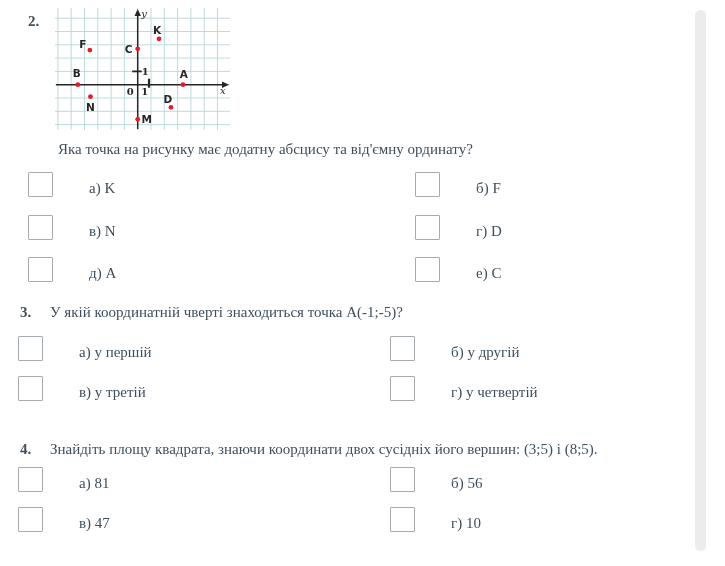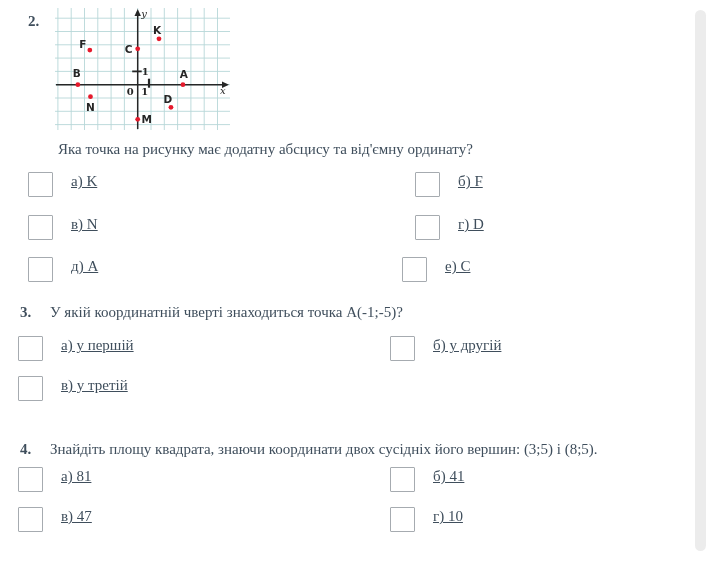--- a/index.html
+++ b/index.html
@@ -3,34 +3,34 @@
 <meta charset="utf-8">
 <style>
   html,body{margin:0;padding:0;background:#fff;}
   .page{
     position:relative;width:725px;height:566px;background:#ffffff;
     font-family:"Liberation Serif", serif;color:#3f4e5c;overflow:hidden;
   }
   .qnum{position:absolute;font-weight:bold;font-size:15px;line-height:18px;}
   .qtext{position:absolute;font-weight:normal;font-size:15px;line-height:18px;white-space:nowrap;}
   .figure{position:absolute;left:55px;top:8px;width:175px;height:122px;}
-  .opt{position:absolute;display:flex;align-items:flex-start;gap:18px;text-decoration:underline;}
+  .opt{position:absolute;display:flex;align-items:flex-end;gap:36px;}
   .checkbox{
     display:inline-block;width:25px;height:25px;box-sizing:border-box;
     border:1px solid #a6abb0;background:#ffffff;border-radius:1px;flex:0 0 auto;
   }
   .optlabel{font-size:15px;line-height:18px;white-space:nowrap;}
   .scrollbar{
     position:absolute;left:695px;top:10px;width:11px;height:541px;
     background:#ececec;border-radius:6px;
   }
   
   .q2o0{left:28px;top:172px}.q2o1{left:415px;top:172px}
   .q2o2{left:28px;top:215px}.q2o3{left:415px;top:215px}
-  .q2o4{left:28px;top:257px}.q2o5{left:402px;top:257px}
+  .q2o4{left:28px;top:257px}.q2o5{left:415px;top:257px}
   .q3o0{left:18px;top:336px}.q3o1{left:390px;top:336px}
   .q3o2{left:18px;top:376px}.q3o3{left:390px;top:376px}
   .q4o0{left:18px;top:467px}.q4o1{left:390px;top:467px}
   .q4o2{left:18px;top:507px}.q4o3{left:390px;top:507px}
 </style>
 </head>
 <body>
 
 <div class="page">
 
@@ -121,31 +121,35 @@
     <span class="optlabel">а) у першій</span>
   </div>
   <div class="opt q3o1">
     <span class="checkbox"></span>
     <span class="optlabel">б) у другій</span>
   </div>
   <div class="opt q3o2">
     <span class="checkbox"></span>
     <span class="optlabel">в) у третій</span>
   </div>
+  <div class="opt q3o3">
+    <span class="checkbox"></span>
+    <span class="optlabel">г) у четвертій</span>
+  </div>
 
   <div class="qnum" style="left:20px;top:440px">4.</div>
   <div class="qtext" style="left:50px;top:440px">Знайдіть площу квадрата, знаючи координати двох сусідніх його вершин: (3;5) і (8;5).</div>
 
   <div class="opt q4o0">
     <span class="checkbox"></span>
     <span class="optlabel">а) 81</span>
   </div>
   <div class="opt q4o1">
     <span class="checkbox"></span>
-    <span class="optlabel">б) 41</span>
+    <span class="optlabel">б) 56</span>
   </div>
   <div class="opt q4o2">
     <span class="checkbox"></span>
     <span class="optlabel">в) 47</span>
   </div>
   <div class="opt q4o3">
     <span class="checkbox"></span>
     <span class="optlabel">г) 10</span>
   </div>
 

